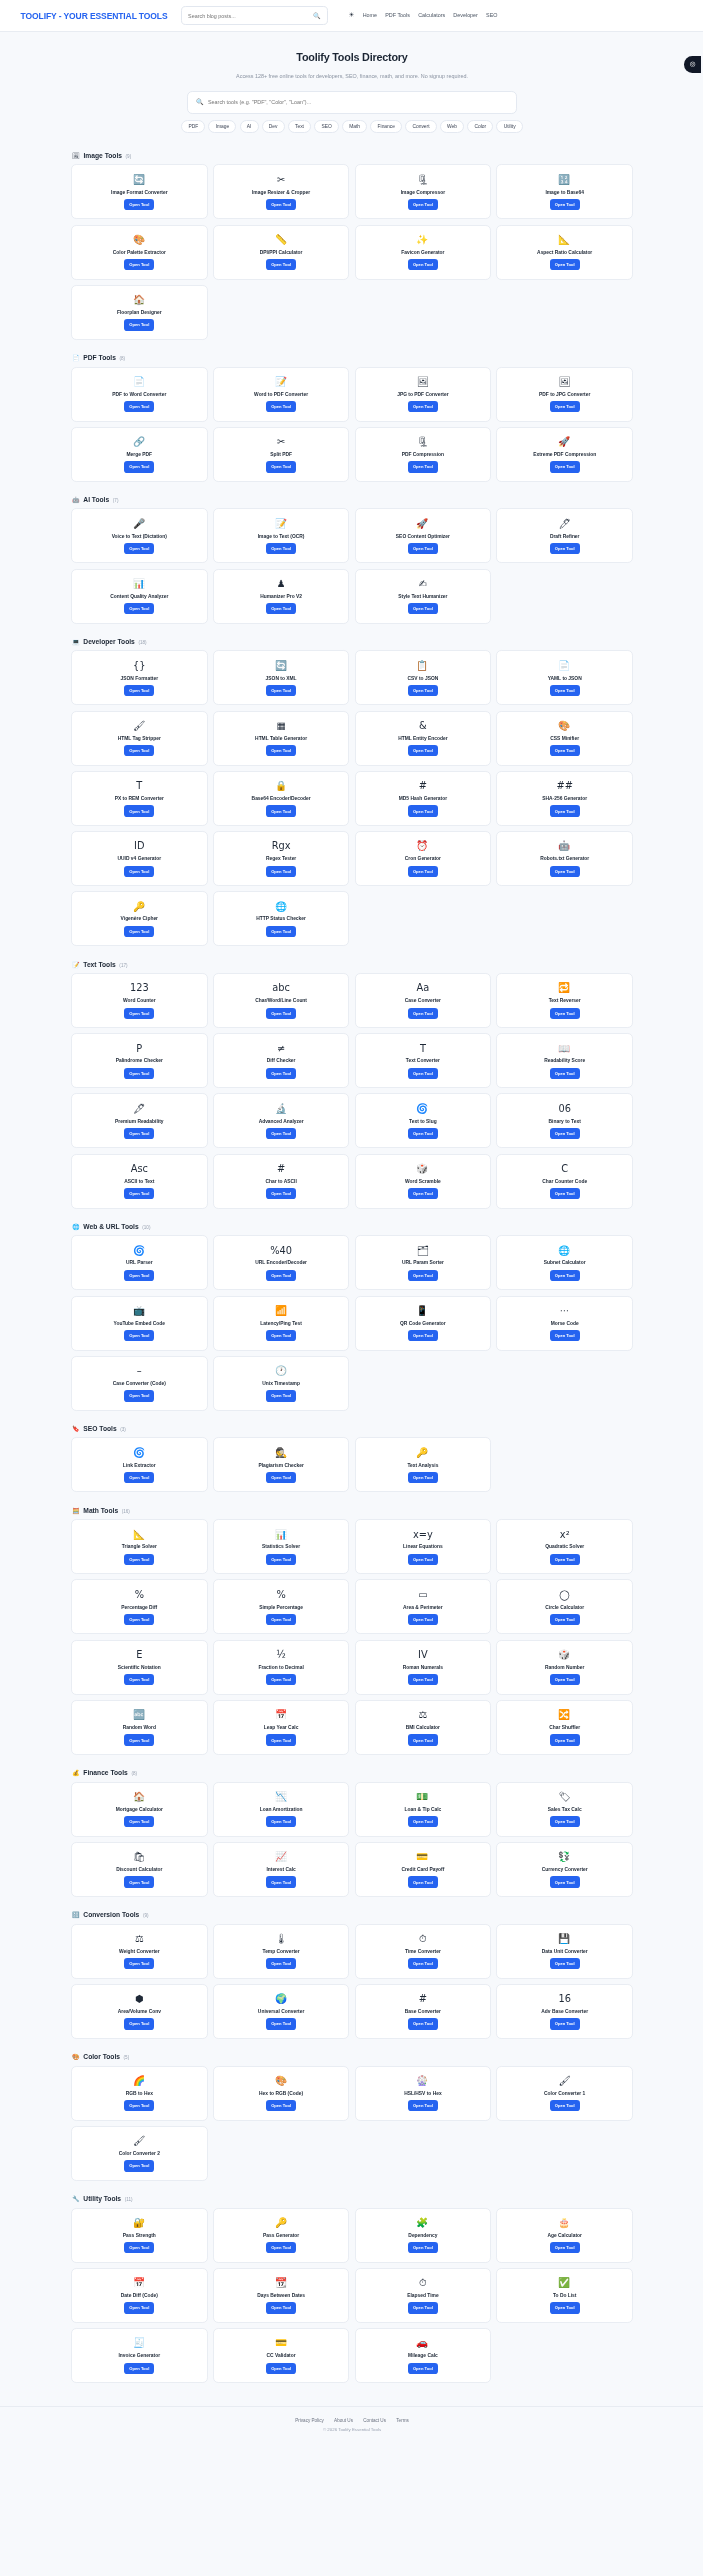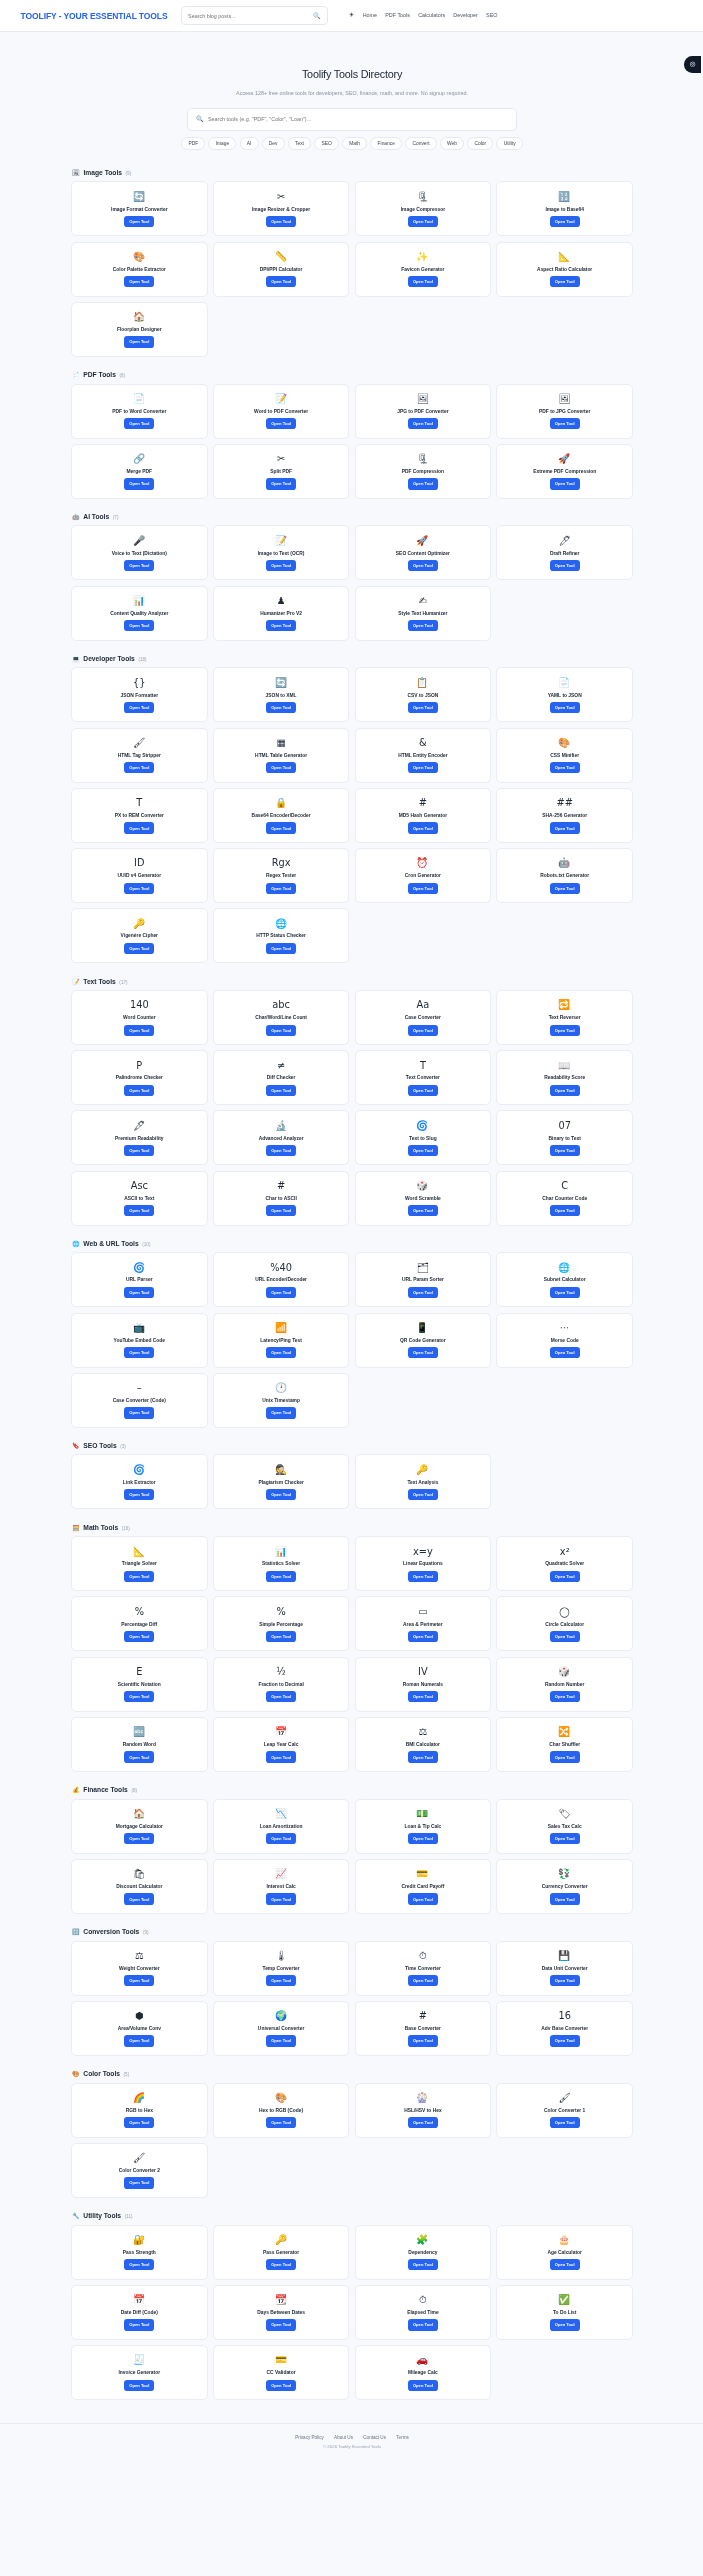--- a/index.html
+++ b/index.html
@@ -32,21 +32,21 @@
   .nav-search .ico{ font-size:6.2px; opacity:.85; }
   .nav-links{ display:flex; align-items:center; gap:8.2px; margin-left:11.3px; }
   .theme-toggle{ font-size:6.7px; line-height:1; cursor:pointer; }
   .nav-links a{
     font-size:5.4px; color:#4b5563; text-decoration:none; white-space:nowrap;
   }
 
   
   .hero{ padding:18.5px 0 4.1px; text-align:center; }
   .hero h1{
-    font-size:10.8px; font-weight:normal; color:#1b2533; letter-spacing:-0.2px;margin-top:17px;
+    font-size:10.8px; font-weight:bold; color:#1b2533; letter-spacing:-0.2px;
   }
   .hero p{
     margin-top:10.8px; font-size:5.4px; color:#8a93a1;
   }
   .hero-search{
     margin:11.3px auto 0; width:330px; height:23px; background:#fff;
     border:0.5px solid #e4e9f1; border-radius:5.2px; display:flex;
     align-items:center; padding:0 8.2px; gap:4.1px;
   }
   .hero-search .ico{ font-size:6.2px; }
@@ -411,21 +411,21 @@
       </div>
     </div>
     <div class="section">
       <div class="section-head">
         <span class="section-emoji">📝</span>
         <span class="section-title">Text Tools</span>
         <span class="section-count">(17)</span>
       </div>
       <div class="grid">
         <div class="card">
-          <div class="card-icon">140</div>
+          <div class="card-icon">123</div>
           <div class="card-title">Word Counter</div>
           <button class="open-btn">Open Tool</button>
         </div>
         <div class="card">
           <div class="card-icon">abc</div>
           <div class="card-title">Char/Word/Line Count</div>
           <button class="open-btn">Open Tool</button>
         </div>
         <div class="card">
           <div class="card-icon">Aa</div>
@@ -466,21 +466,21 @@
           <div class="card-icon">🔬</div>
           <div class="card-title">Advanced Analyzer</div>
           <button class="open-btn">Open Tool</button>
         </div>
         <div class="card">
           <div class="card-icon">🌀</div>
           <div class="card-title">Text to Slug</div>
           <button class="open-btn">Open Tool</button>
         </div>
         <div class="card">
-          <div class="card-icon">07</div>
+          <div class="card-icon">06</div>
           <div class="card-title">Binary to Text</div>
           <button class="open-btn">Open Tool</button>
         </div>
         <div class="card">
           <div class="card-icon">Asc</div>
           <div class="card-title">ASCII to Text</div>
           <button class="open-btn">Open Tool</button>
         </div>
         <div class="card">
           <div class="card-icon">#</div>

